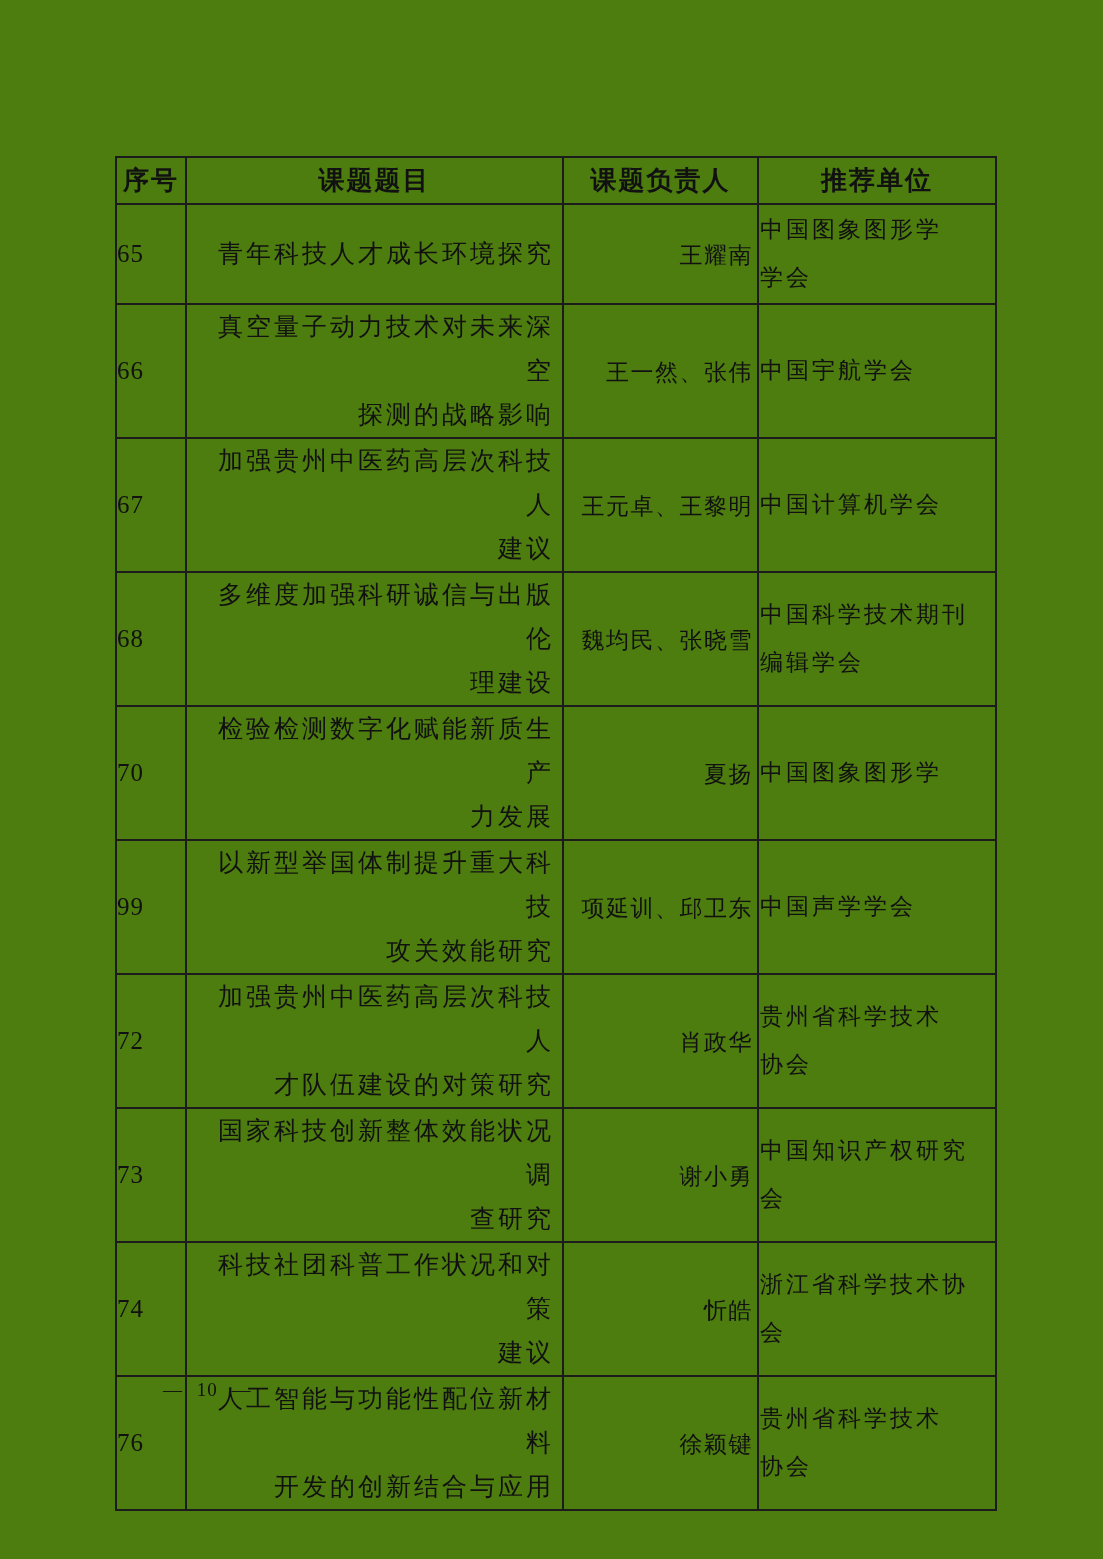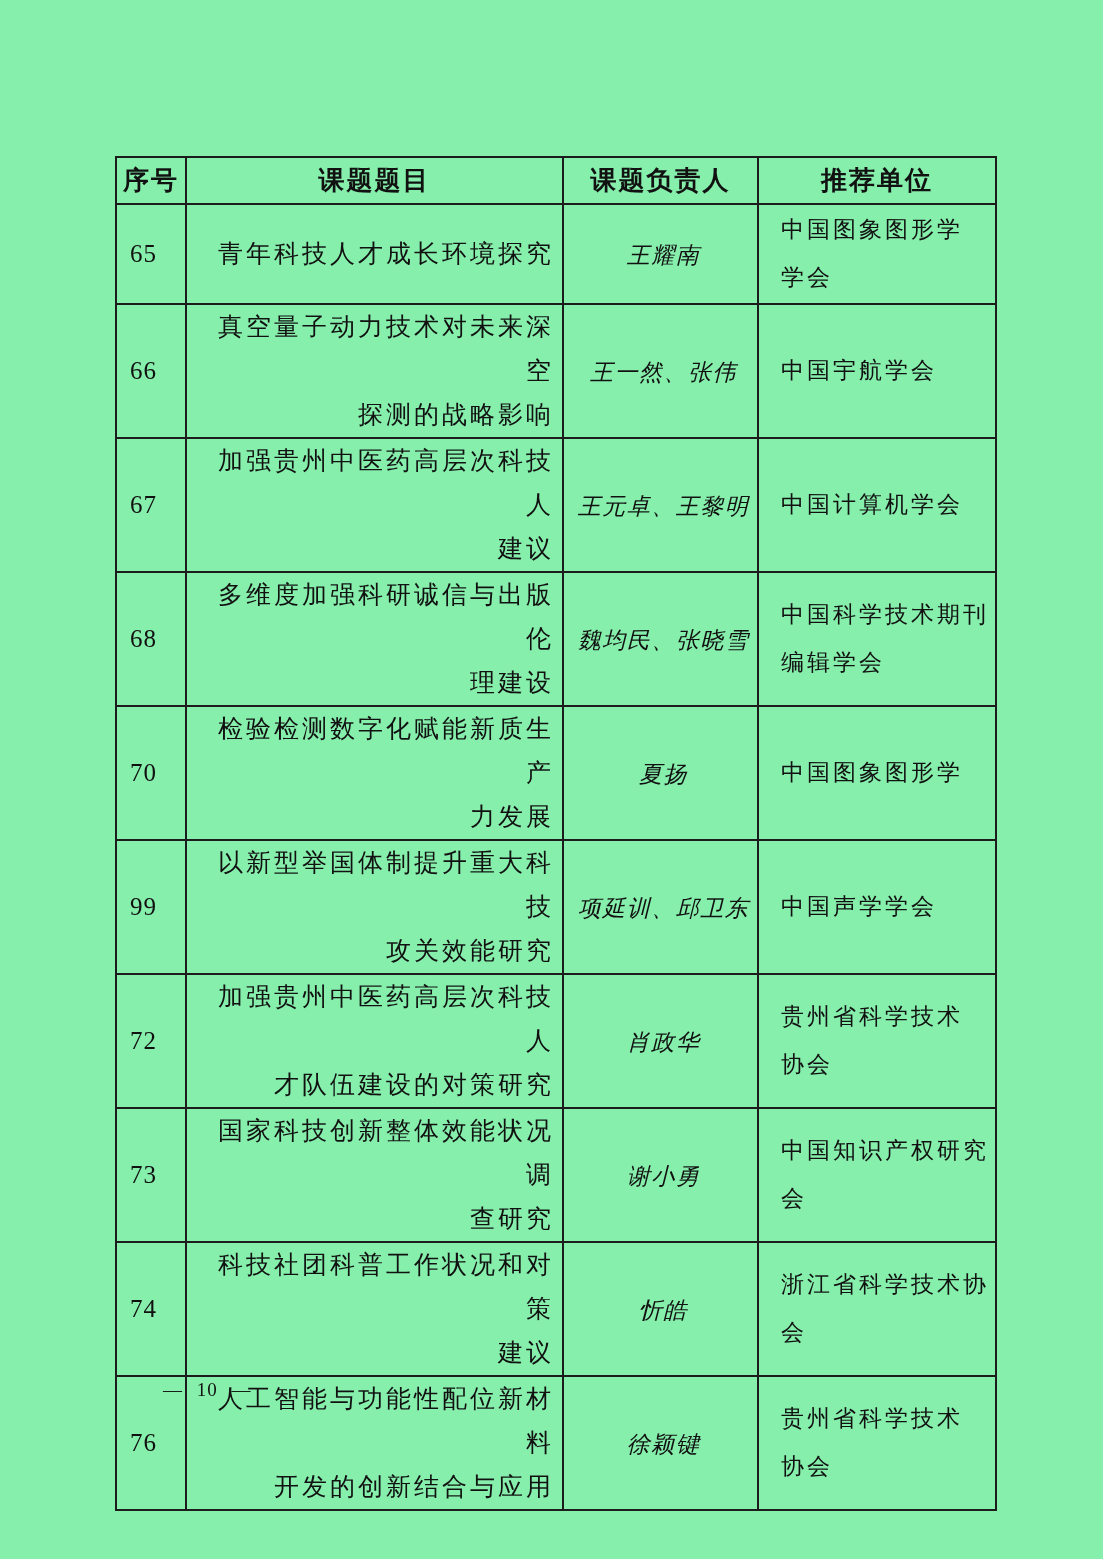--- a/index.html
+++ b/index.html
@@ -4,21 +4,21 @@
 <style>
   html, body {
     margin: 0;
     padding: 0;
     background: #ffffff;
   }
   .page {
     position: relative;
     width: 1103px;
     height: 1559px;
-    background: #86efac;
+    background: #4d7c0f;
     font-family: "Liberation Serif", "DejaVu Serif", serif;
     color: #111111;
     overflow: hidden;
   }
   table.doc-table {
     position: absolute;
     left: 115px;
     top: 156px;
     width: 880px;
     border-collapse: collapse;
@@ -35,44 +35,43 @@
     font-weight: bold;
     text-align: center;
     letter-spacing: 2px;
     padding: 0;
   }
   .doc-table tbody tr { height: 66px; }
   .doc-table tbody tr.tall { height: 100px; }
   .cell-no {
     font-size: 25px;
     text-align: left;
-    padding-left: 13px;
+    padding-left: 0;
     letter-spacing: 1px;
   }
   .cell-title {
     font-size: 25px;
     line-height: 44px;
     letter-spacing: 3px;
     padding: 0 8px 0 11px;
     white-space: pre-line;
     text-align: right;
   }
   .cell-leader {
     font-size: 23px;
     line-height: 44px;
     letter-spacing: 1.5px;
     padding: 4px 4px 0 10px;
-    text-align: center;
-    font-style: italic;
+    text-align: right;
   }
   .cell-org {
     font-size: 23px;
     line-height: 48px;
     letter-spacing: 3px;
-    padding: 0 6px 0 22px;
+    padding: 0 6px 0 1px;
     white-space: pre-line;
     text-align: left;
   }
   .page-number {
     position: absolute;
     left: 163px;
     top: 1379px;
     font-size: 19px;
     letter-spacing: 1px;
     word-spacing: 8px;

